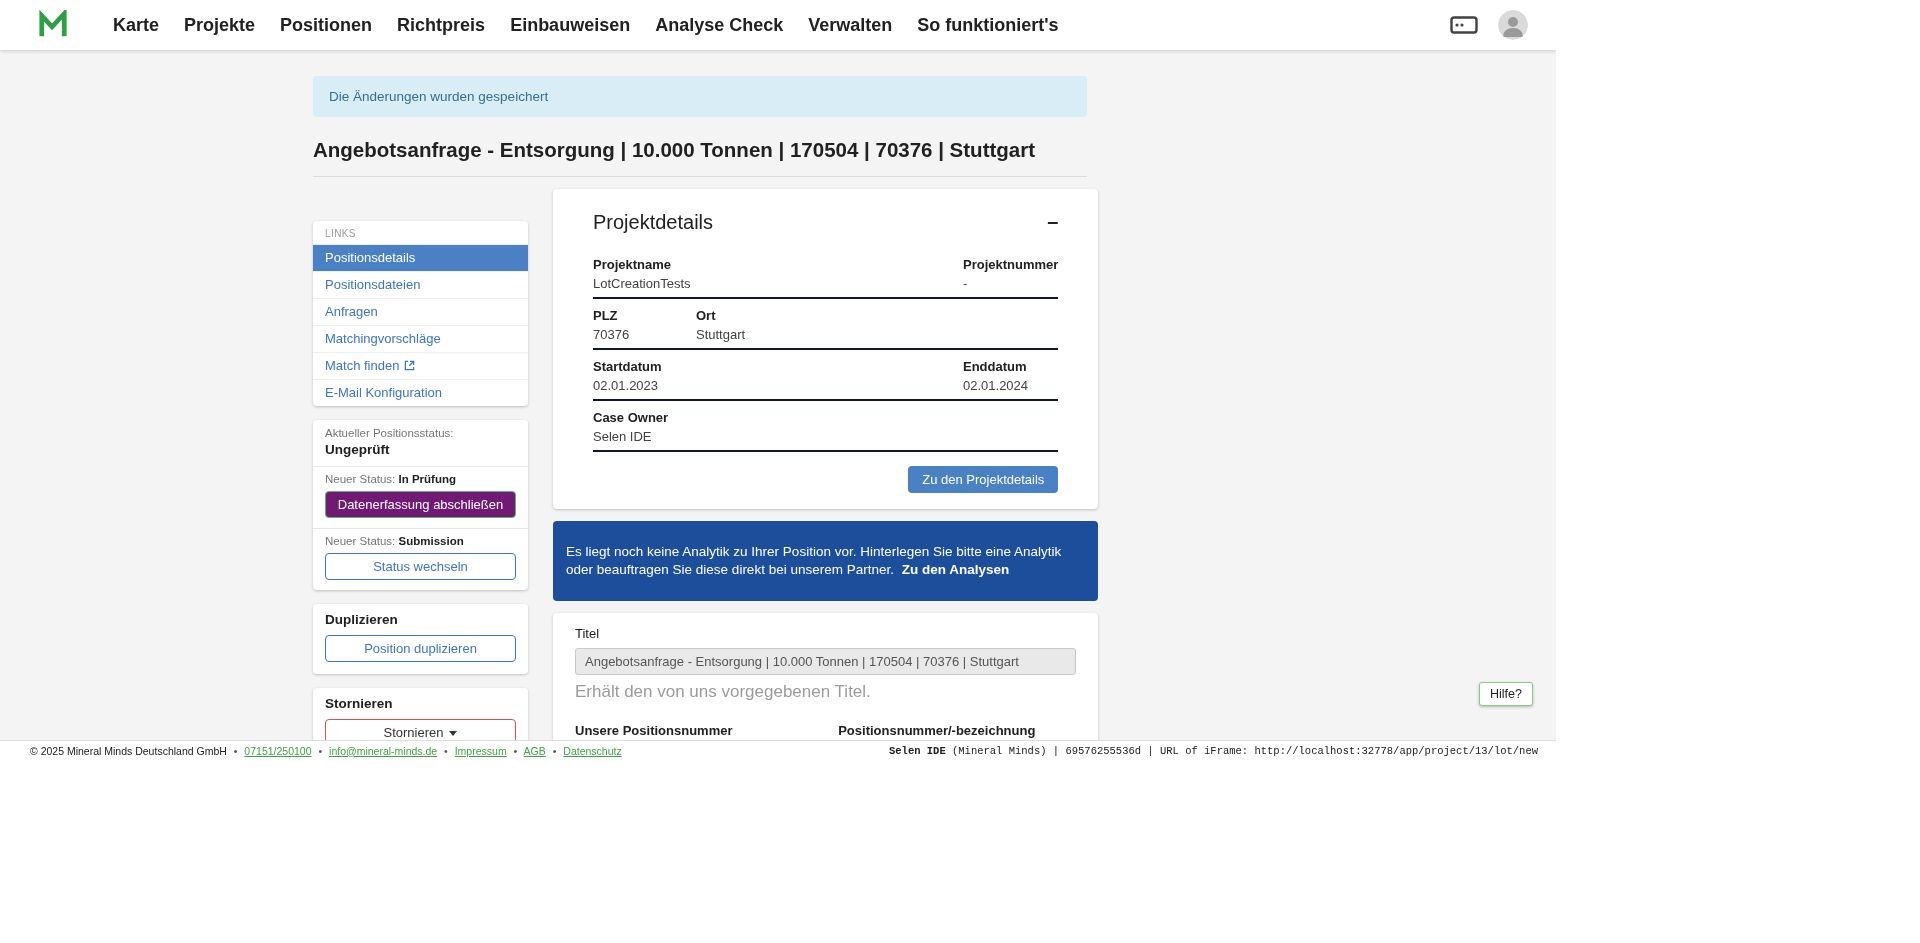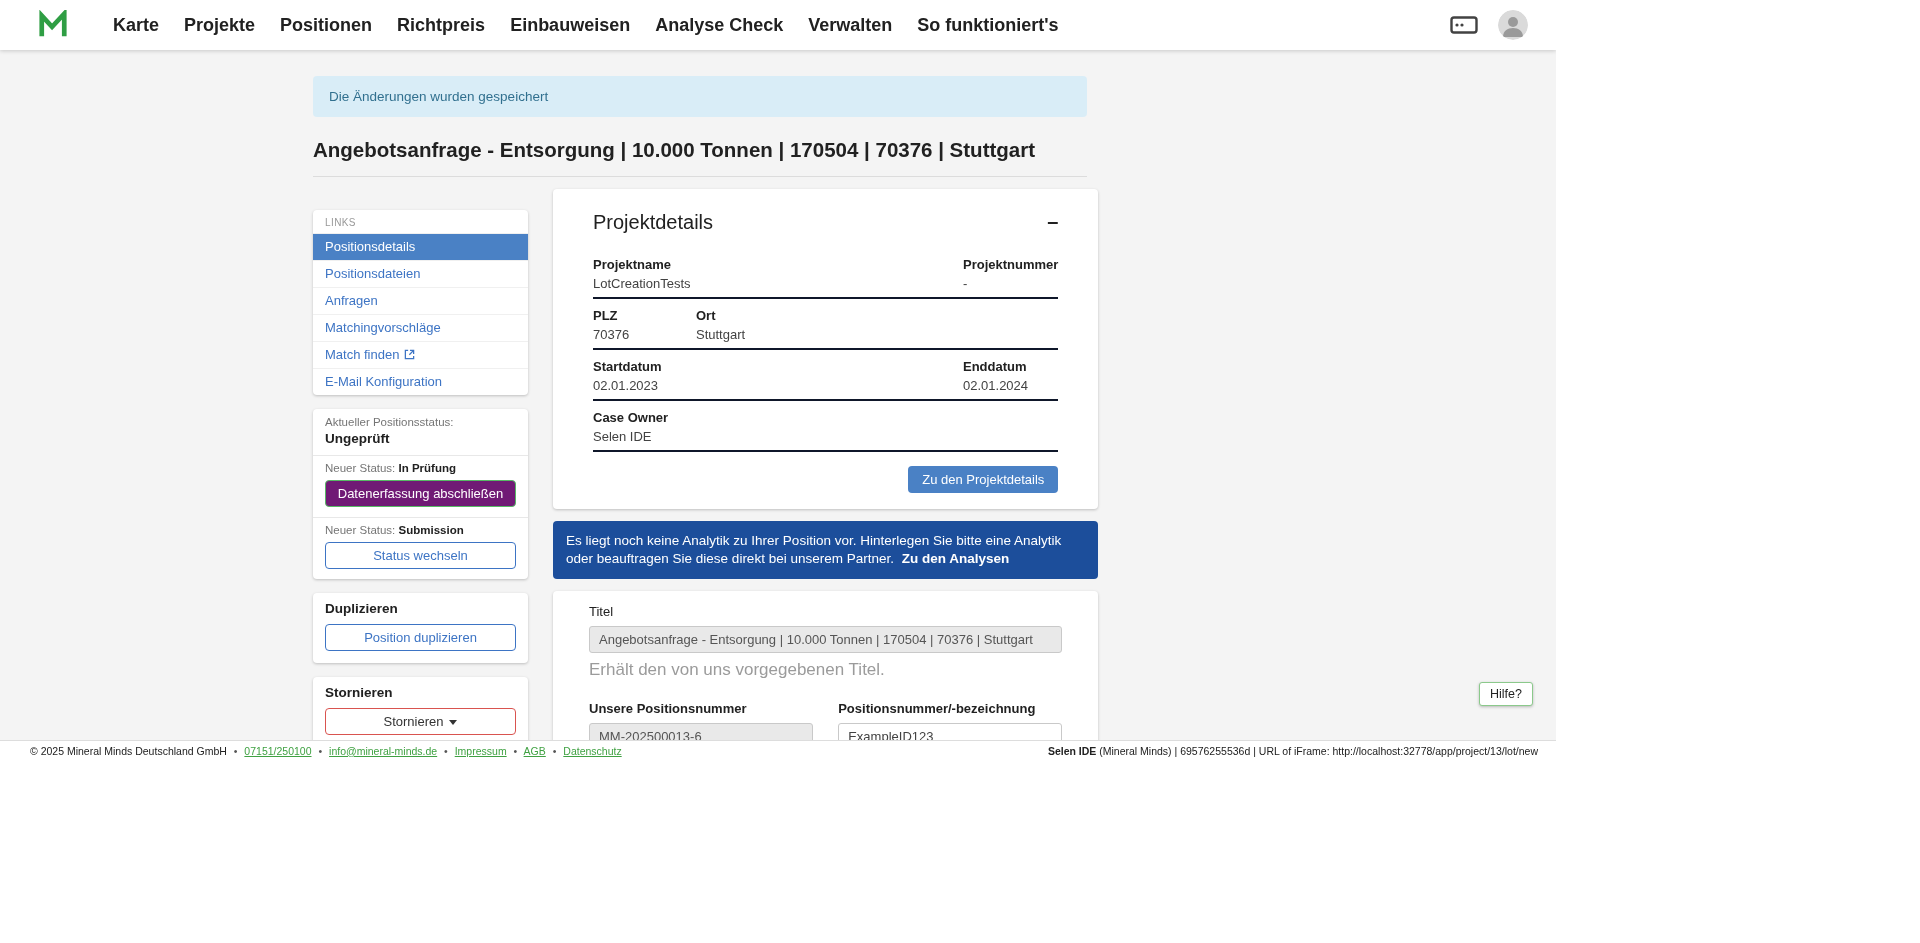--- a/index.html
+++ b/index.html
@@ -68,24 +68,24 @@
   .pd-header h2 { font-size:20px; font-weight:normal; color:#212121; }
   .collapse-btn { background:none; border:none; font-size:20px; font-weight:bold; color:#212121; line-height:1; cursor:pointer; font-family:inherit; }
   .pd-rows { margin-top:14px; }
   .pd-row { display:flex; padding:9px 0 6px; border-bottom:2px solid #0f172a; }
   .lbl { font-size:13px; font-weight:bold; color:#212121; }
   .val { margin-top:4px; font-size:13px; color:#424242; }
   .w-a{width:267px}.w-b{width:103px}.w-c{flex:1}.w-ab{width:370px}.w-full{width:100%}
   .pd-footer { margin-top:14px; display:flex; justify-content:flex-end; }
   .btn-blue { background:#4a81c5; color:#fff; border:none; border-radius:4px; padding:6px 14px; font-size:13px; cursor:pointer; font-family:inherit; }
 
-  .banner { background:#1c4e9b; color:#fff; border-radius:4px; padding:11px 13px; font-size:13.5px; line-height:1.35; }
+  .banner { background:#1c4e9b; color:#fff; border-radius:4px; padding:22px 13px; font-size:13.5px; line-height:1.35; }
   .banner-link { cursor:pointer; margin-left:4px; font-weight:bold; }
 
-  .form-card { padding:13px 36px 18px; }
+  .form-card { padding:13px 22px 18px; }
   .form-label { font-size:13px; color:#212121; margin-bottom:7px; }
   .form-label.bold { font-weight:bold; }
   .input { display:block; width:100%; height:27px; border:1px solid #c9c9c9; border-radius:3px; padding:0 9px; font-size:13px; color:#424242; background:#fff; font-family:inherit; }
   .input.disabled { background:#e9e9e9; color:#555; }
   .help { margin-top:7px; font-size:17px; color:#9b9b9b; }
   .form-row { display:flex; gap:25px; margin-top:21px; }
   .form-col { flex:1; min-width:0; }
 
   
   .help-btn {
@@ -97,21 +97,21 @@
 
   
   .footer {
     position:absolute; left:0; right:0; bottom:0; height:20px; z-index:6;
     background:#fff; border-top:1px solid #ddd;
     display:flex; align-items:center; justify-content:space-between;
     padding:0 18px 0 30px; font-size:10.5px; color:#212121;
   }
   .footer a { color:#3fa142; text-decoration:underline; cursor:pointer; }
   .sep { margin:0 4px; color:#555; }
-  .footer-right { white-space:nowrap; }
+  .footer-right { white-space:nowrap;font-family:Liberation Mono, monospace; }
 </style>
 </head>
 <body>
 
 <div class="app">
 
   <header class="navbar">
     <span class="logo">
       <svg viewBox="0 0 32 32" width="30" height="30">
         <polyline points="4,28 4,6 15,18 28,4 28,28" fill="none" stroke="#2f9e44" stroke-width="5" stroke-linejoin="miter"></polyline>

